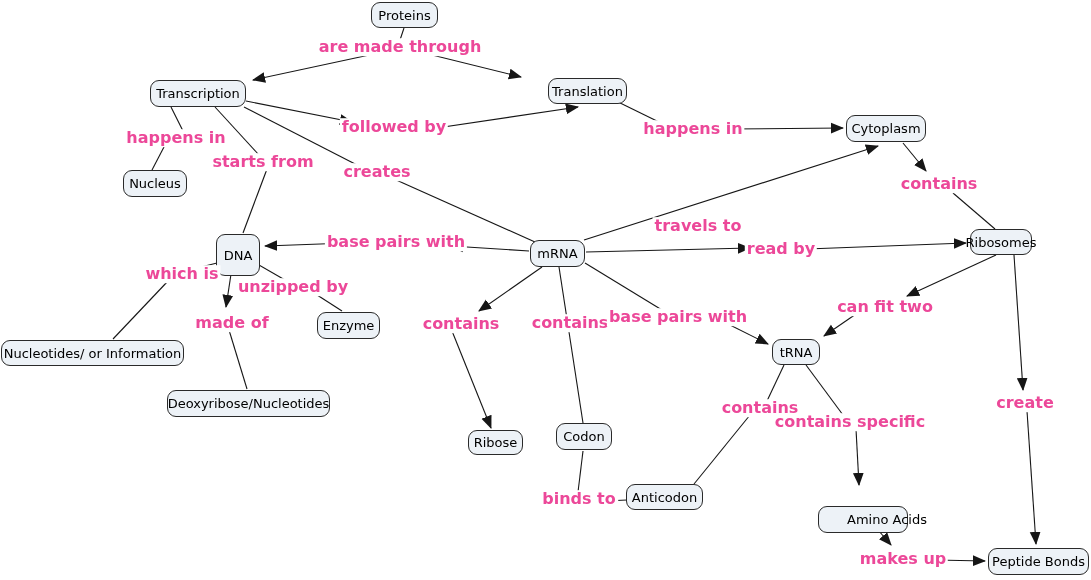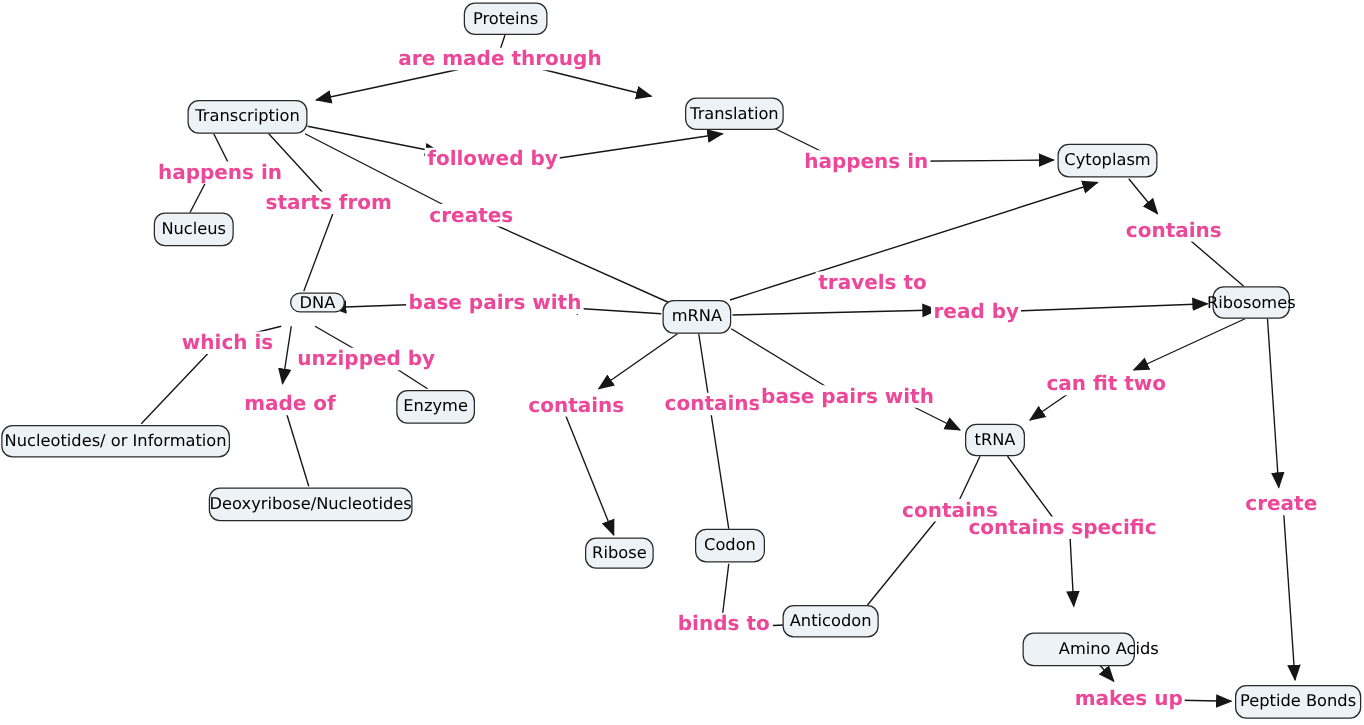--- a/index.html
+++ b/index.html
@@ -91,21 +91,21 @@
       </div>
       <div class="node" style="left: 528px; top: 78px; width: 79px; height: 26px; margin-left: 20px;">
         <span>Translation</span>
       </div>
       <div class="node" style="left: 846px; top: 115px; width: 80px; height: 27px;">
         <span>Cytoplasm</span>
       </div>
       <div class="node" style="left: 123px; top: 170px; width: 64px; height: 27px;">
         <span>Nucleus</span>
       </div>
-      <div class="node" style="left: 232px; top: 234px; width: 44px; height: 16px;">
+      <div class="node" style="left: 216px; top: 234px; width: 44px; height: 42px;">
         <span>DNA</span>
       </div>
       <div class="node" style="left: 530px; top: 240px; width: 55px; height: 27px;">
         <span>mRNA</span>
       </div>
       <div class="node" style="left: 970px; top: 229px; width: 62px; height: 26px;">
         <span>Ribosomes</span>
       </div>
       <div class="node" style="left: 317px; top: 312px; width: 63px; height: 27px;">
         <span>Enzyme</span>

